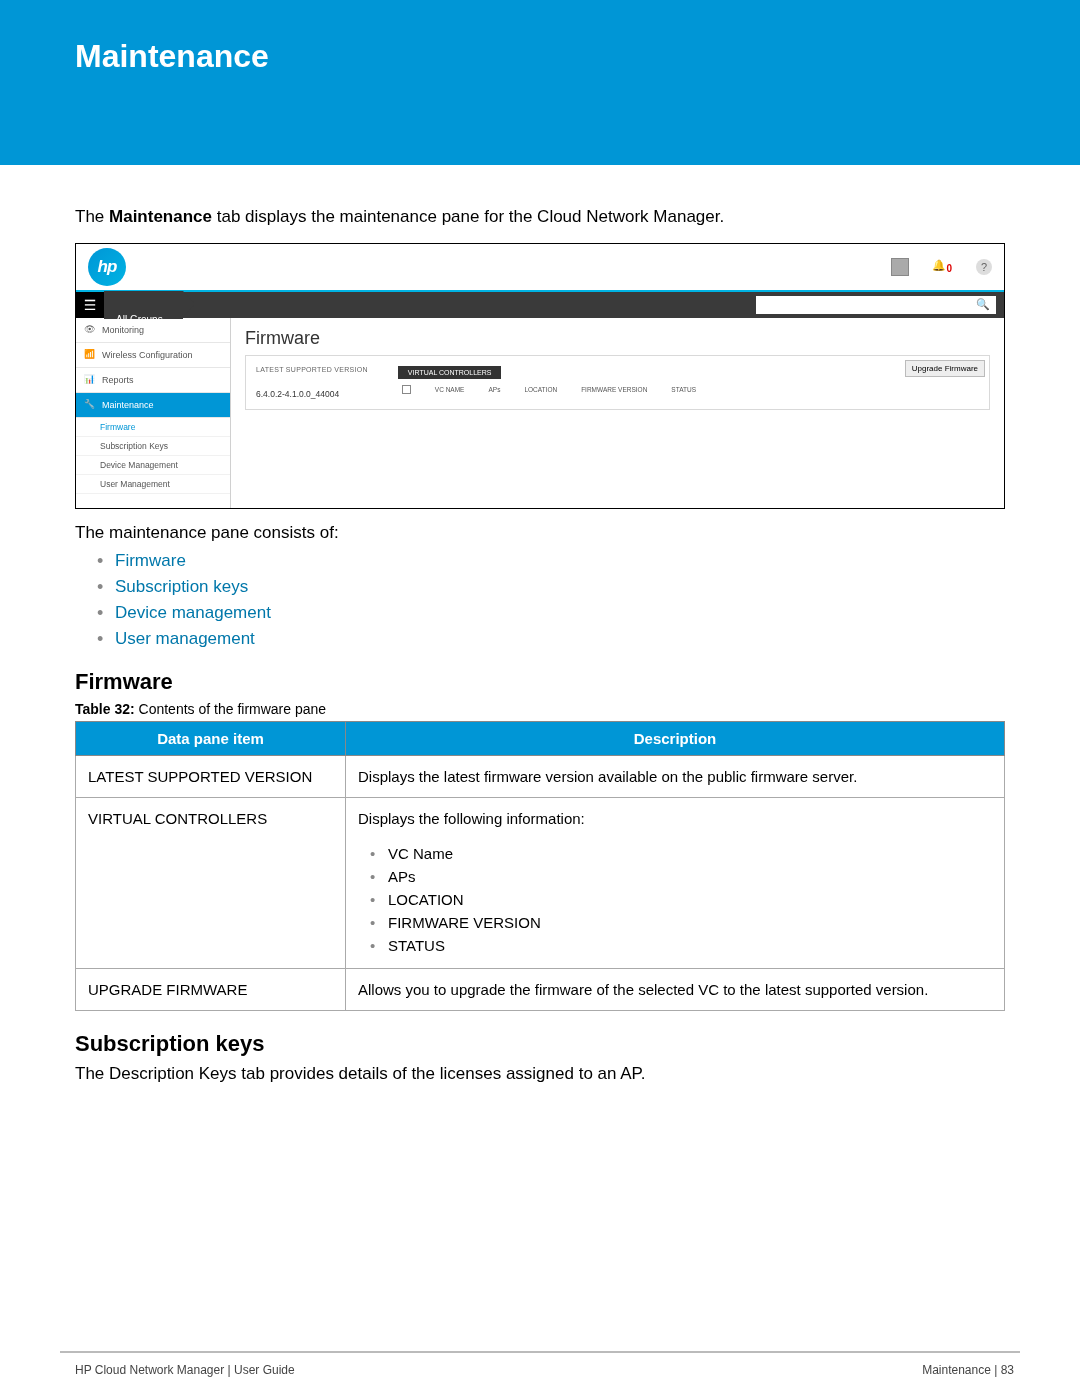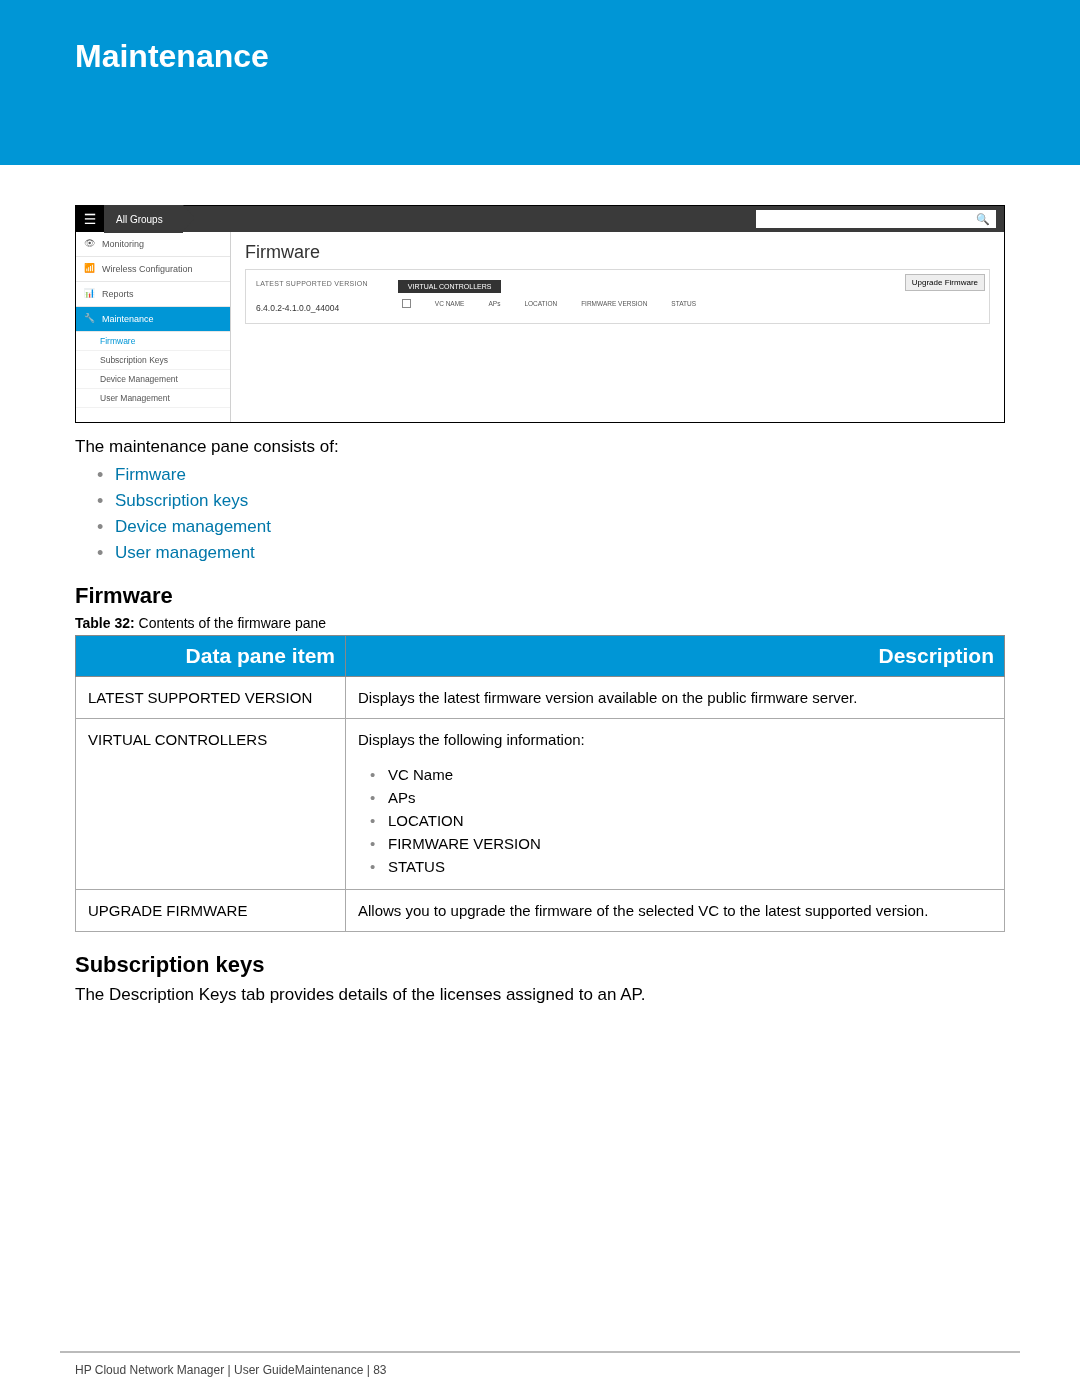--- a/index.html
+++ b/index.html
@@ -74,21 +74,21 @@
     height:26px;
   }
   .shot-hamburger {
     width:28px;height:26px;background:#000;color:#fff;
     display:flex;align-items:center;justify-content:center;font-size:14px;
   }
   .crumb {
     position:relative;
     height:28px; line-height:26px;
     background:#3a3a3a; color:#fff; font-size:10px;
-    padding:2px 20px 0 12px;
+    padding:16px 20px 0 12px;
   }
   .crumb::after {
     content:""; position:absolute; right:-12px; top:0;
     border-left:12px solid #3a3a3a;
     border-top:13px solid transparent;
     border-bottom:13px solid transparent;
   }
   .shot-search {
     margin-left:auto; margin-right:8px;
     width:240px; height:18px;
@@ -131,54 +131,65 @@
     color:#888; font-size:18px;
   }
   h3.sec { font-size:22px; font-weight:bold; margin:20px 0 6px 0; }
   .sec-para { font-size:17px; line-height:1.35; margin-bottom:16px;}
   .tbl-caption { font-size:14px; margin-bottom:4px;}
   table.data-tbl {
     width:100%; border-collapse:collapse;
     border:1px solid #aaa; font-size:15px;
   }
   table.data-tbl th {
-    background:#0096d6; color:#fff; text-align:right;
+    background:#0096d6; color:#fff; text-align:center;
     padding:8px 10px; font-weight:bold; border:1px solid #888;
-    font-size:21px;
+    font-size:15px;
   }
   table.data-tbl td {
     border:1px solid #aaa; padding:10px 12px; vertical-align:top;
     line-height:1.4;
   }
   table.data-tbl td.col1 { width:270px; }
   ul.inner { list-style:none; padding-left:12px; margin-top:14px;}
   ul.inner li { position:relative; padding-left:18px; margin:2px 0;}
   ul.inner li::before { content:"•"; position:absolute; left:0; color:#888;}
   .footer-rule {
     position:absolute; left:60px; right:60px; bottom:44px;
     border-top:2px solid #bbb;
   }
   .footer {
-    position:absolute; left:75px; right:75px; bottom:20px;
-    display:flex; justify-content:flex-start;
+    position:absolute; left:75px; right:66px; bottom:20px;
+    display:flex; justify-content:space-between;
     font-size:12px; color:#444;
   }
 </style>
 </head>
 <body>
 
 <div class="chapter-banner">
   <span>Maintenance</span>
 </div>
 
 <div class="content">
 
+  <p class="intro-para">
+    <span>The </span><b>Maintenance</b><span> tab displays the maintenance pane for the Cloud Network Manager.</span>
+  </p>
 
 
   <div class="figure-box">
+    <div class="shot-top">
+      <div class="hp-logo">hp</div>
+      <div class="shot-top-right">
+        <span class="shot-avatar"></span>
+        <span class="shot-bell">🔔<sub>0</sub></span>
+        <span class="shot-help">?</span>
+      </div>
+    </div>
     <div class="shot-bar">
       <div class="shot-hamburger">☰</div>
       <div class="crumb">All Groups</div>
       <div class="shot-search">
         <span>🔍</span>
       </div>
     </div>
     <div class="shot-body">
       <div class="shot-side">
         <div class="side-item">

